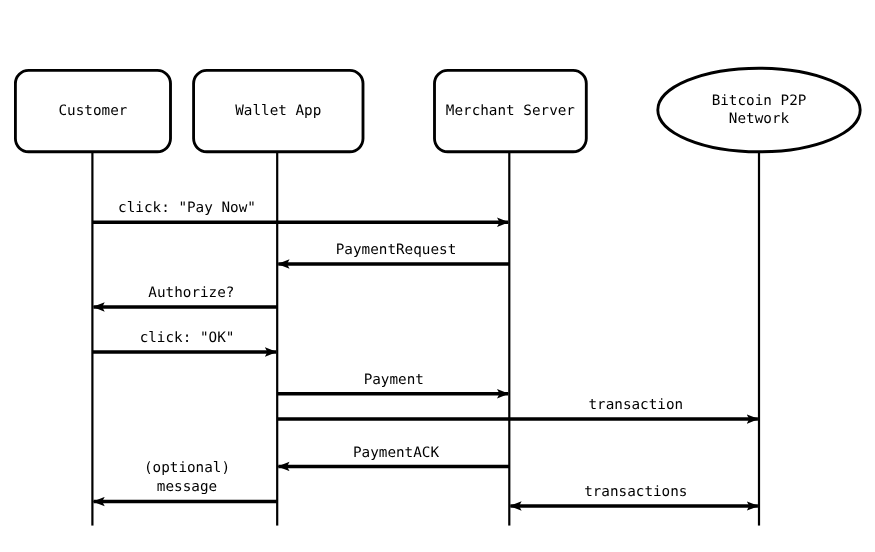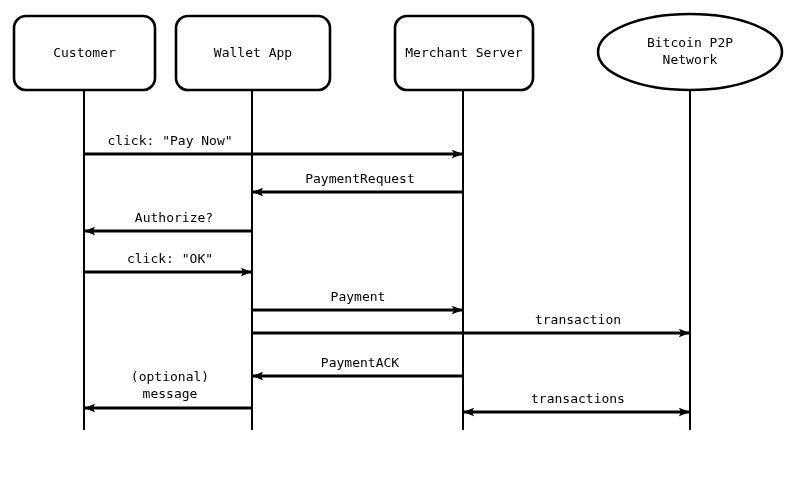--- a/index.html
+++ b/index.html
@@ -9,20 +9,21 @@
   }
   body {
     font-family: "DejaVu Sans Mono", "Liberation Mono", monospace;
   }
   #diagram-root {
     position: relative;
     width: 795px;
     height: 430px;
     background: #ffffff;
     overflow: hidden;
+    margin-top: 48px;
   }
   #diagram-svg {
     position: absolute;
     left: 0;
     top: 0;
     width: 795px;
     height: 502px;
     display: block;
   }
   .participant-label {

